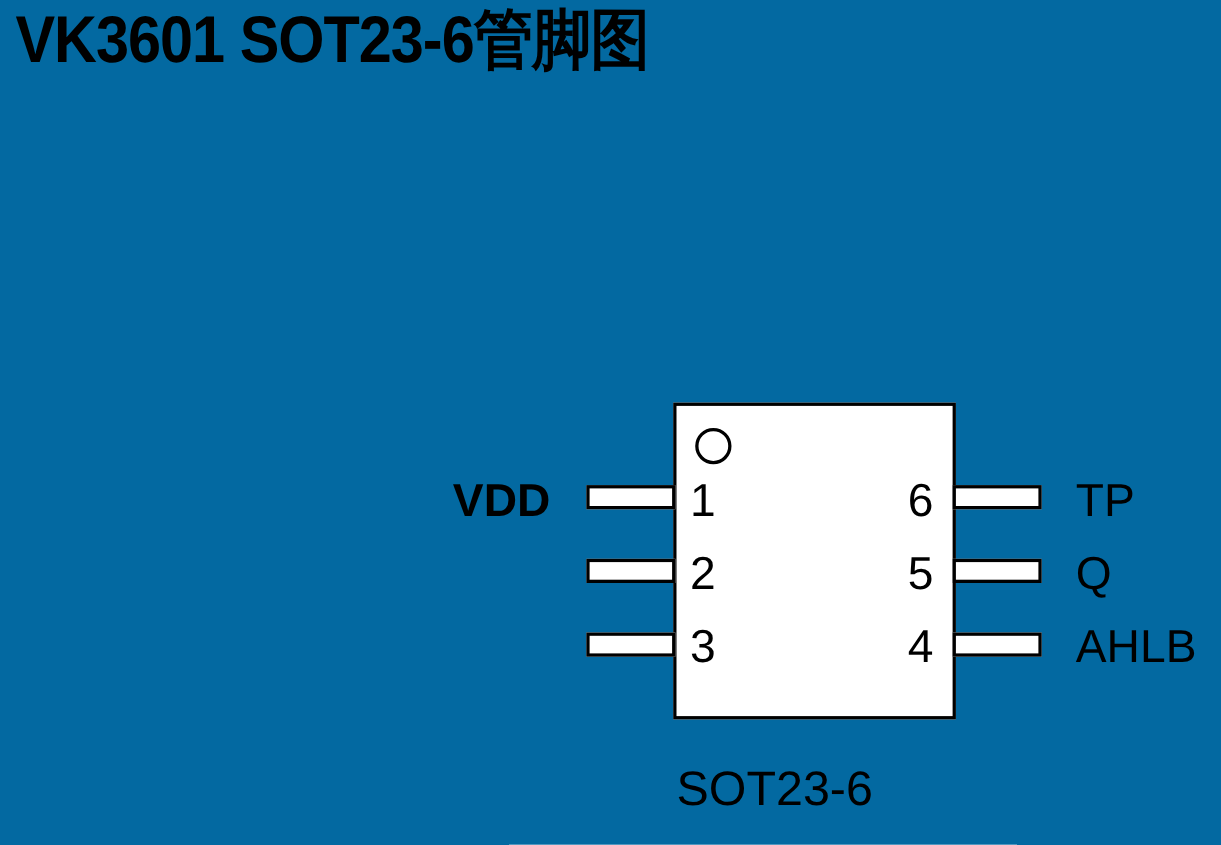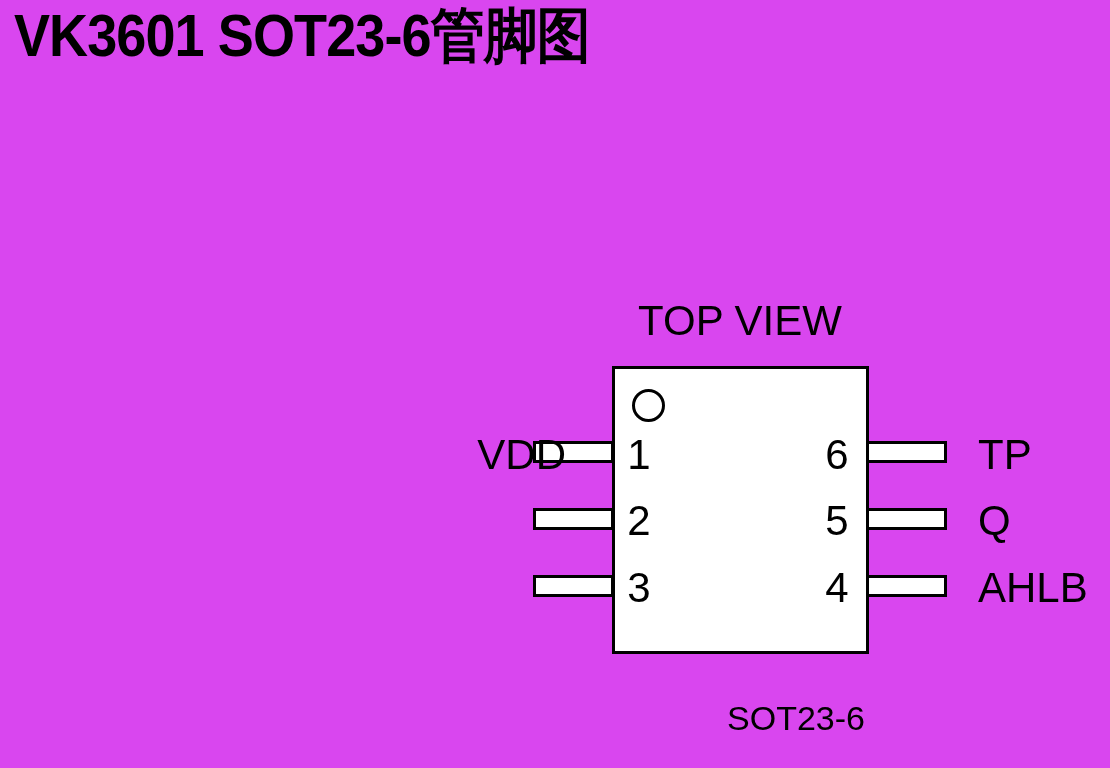--- a/index.html
+++ b/index.html
@@ -7,21 +7,21 @@
   body {
     background: #ffffff;
     color: #000000;
     font-family: "Liberation Sans", sans-serif;
     overflow: hidden;
   }
   .canvas {
     position: relative;
     width: 1110px;
     height: 768px;
-    background: #d946ef;
+    background: #0369a1;
   }
 
   
   .title {
     position: absolute;
     left: 14px;
     top: 6px;
     font-size: 60px;
     font-weight: 700;
     line-height: 1.0;
@@ -91,48 +91,47 @@
   .pin-num.left  { left: 617px; }
   .pin-num.right { left: 815px; }
 
   
   .pin-label {
     position: absolute;
     font-size: 42px;
     line-height: 44px;
     white-space: nowrap;
   }
-  .pin-label.left  { left: 346px; width: 220px; text-align: right; }
+  .pin-label.left  { left: 346px; width: 220px; text-align: center; font-weight: bold; }
   .pin-label.right { left: 978px; width: 220px; text-align: left; }
 
   
   .t1 { top: 433px; }
   .t2 { top: 499px; }
   .t3 { top: 566px; }
 
   
   .pkg-label {
     position: absolute;
     left: 615px;
     top: 696px;
     width: 250px;
-    text-align: right;
-    font-size: 34px;
+    text-align: left;
+    font-size: 44px;
     line-height: 44px;
     white-space: nowrap;
   }
 </style>
 </head>
 <body>
 
 <div class="canvas">
 
   <div class="title">VK3601 SOT23-6管脚图</div>
 
-  <div class="top-view">TOP VIEW</div>
 
   <div class="body-rect"></div>
   <div class="pin1-dot"></div>
 
   <div class="stub left s1"></div>
   <div class="stub left s2"></div>
   <div class="stub left s3"></div>
 
   <div class="stub right s1"></div>
   <div class="stub right s2"></div>

